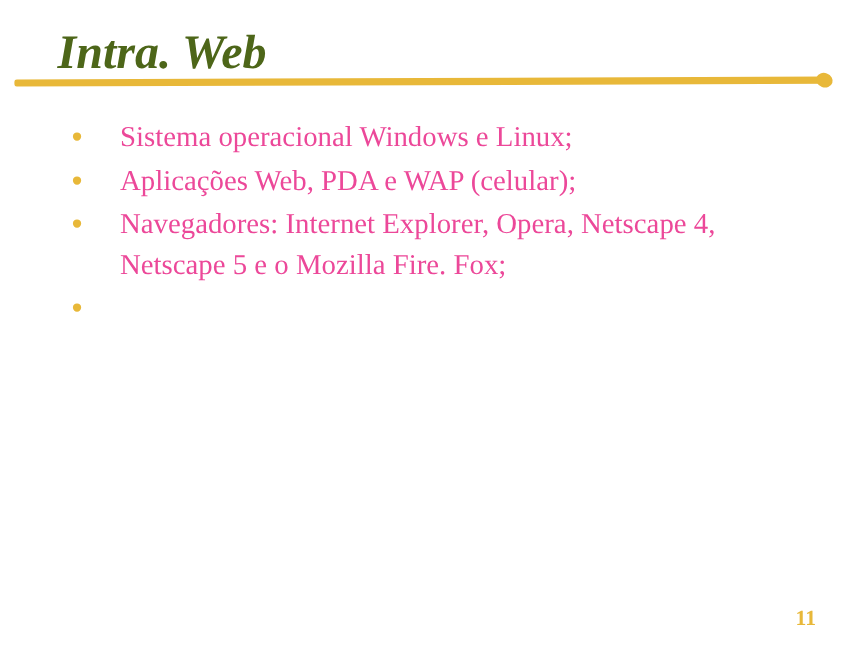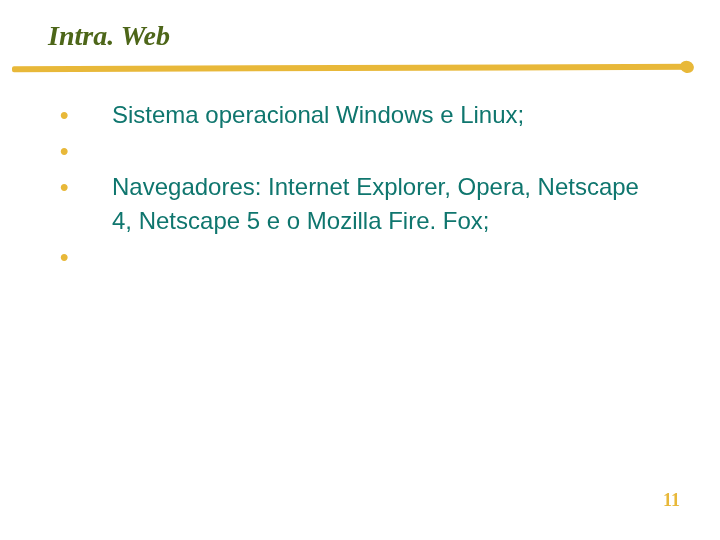--- a/index.html
+++ b/index.html
@@ -14,21 +14,21 @@
       position: relative;
       font-family: Verdana, Arial, sans-serif;
     }
     .slide-title {
       position: absolute;
       top: 20px;
       left: 48px;
       font-family: Georgia, 'Times New Roman', serif;
       font-style: italic;
       font-weight: bold;
-      font-size: 28px;
+      font-size: 40px;
       color: #4d6619;
     }
     .underline {
       position: absolute;
       top: 65px;
       left: 12px;
       width: 680px;
       height: 6px;
       background: #e8b839;
       transform: skewY(-0.2deg);
@@ -58,29 +58,28 @@
     }
     .bullet-marker {
       color: #e8b839;
       font-size: 24px;
       line-height: 34px;
       width: 40px;
       flex-shrink: 0;
       font-weight: bold;
     }
     .bullet-text {
-      color: #0f766e;
+      color: #ec4899;
       font-size: 24px;
       line-height: 34px;
-      font-family: Liberation Sans, sans-serif;
-      margin-left: 12px;
+      font-family: Liberation Serif, serif;
     }
     .page-number {
       position: absolute;
-      bottom: 29px;
+      bottom: 14px;
       right: 40px;
       color: #e8b839;
       font-family: Georgia, 'Times New Roman', serif;
       font-weight: bold;
       font-size: 18px;
     }
   </style>
 </head>
 <body>
 
@@ -88,20 +87,21 @@
 
 <div class="underline"></div>
 
 <div class="bullet-list">
   <div class="bullet-row">
     <div class="bullet-marker">•</div>
     <div class="bullet-text">Sistema operacional Windows e Linux;</div>
   </div>
   <div class="bullet-row">
     <div class="bullet-marker">•</div>
+    <div class="bullet-text">Aplicações Web, PDA e WAP (celular);</div>
   </div>
   <div class="bullet-row">
     <div class="bullet-marker">•</div>
     <div class="bullet-text">Navegadores: Internet Explorer, Opera, Netscape 4, Netscape 5 e o Mozilla Fire. Fox;</div>
   </div>
   <div class="bullet-row">
     <div class="bullet-marker">•</div>
   </div>
 </div>
 

